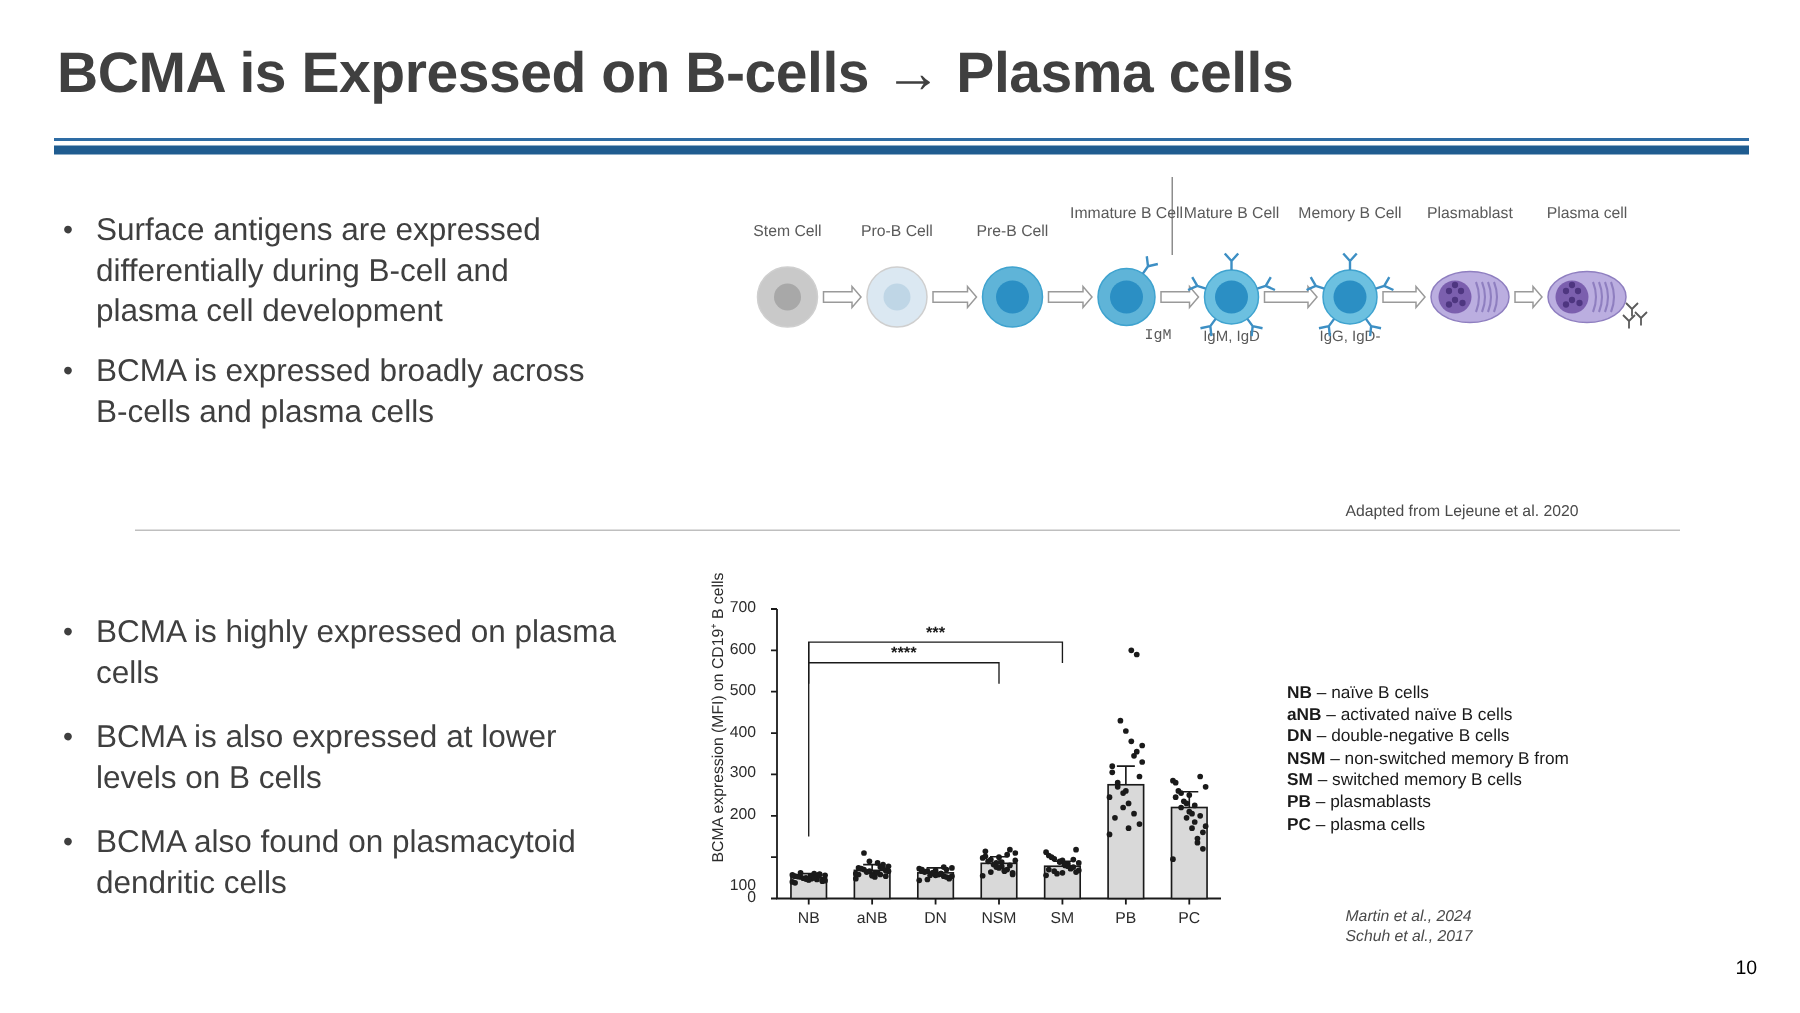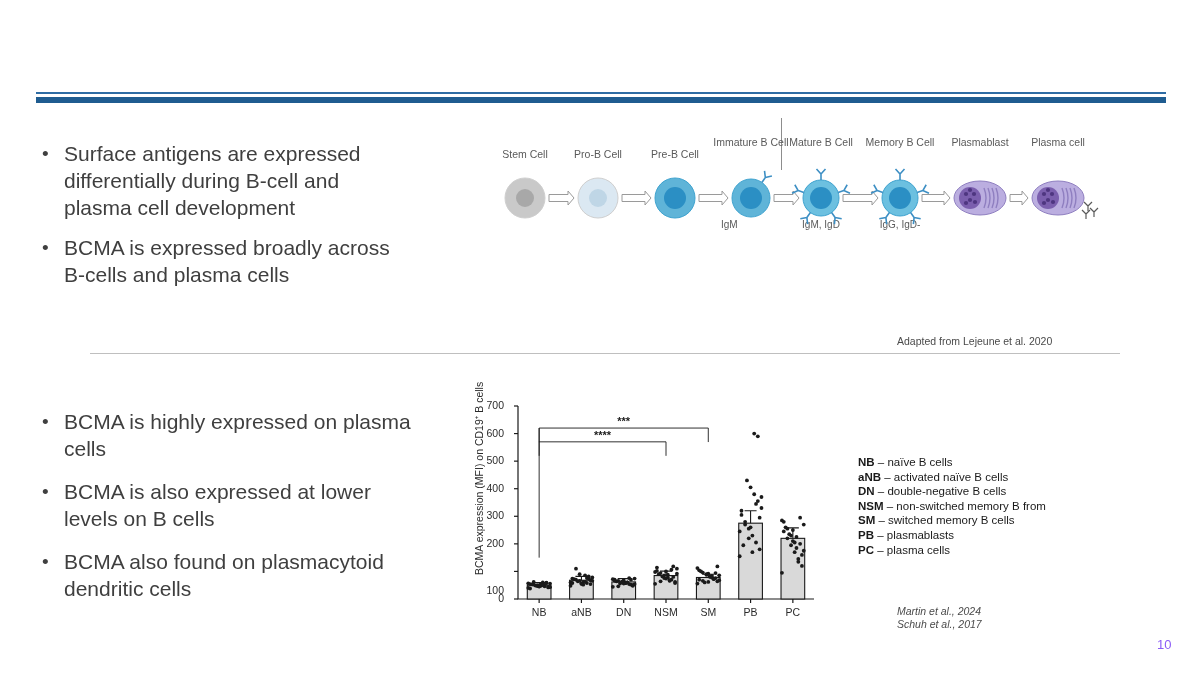--- a/index.html
+++ b/index.html
@@ -66,27 +66,28 @@
 
   
   .legend{position:absolute;left:858px;top:455px;font-size:11.5px;color:#1a1a1a;line-height:14.6px;}
   .legend b{font-weight:bold;}
 
   
   .adapted{
     position:absolute;left:897px;top:335px;font-size:10.5px;color:#4a4a4a;
   }
   .cites{position:absolute;left:897px;top:605px;font-size:10.5px;font-style:italic;color:#4a4a4a;line-height:13px;}
-  .pagenum{position:absolute;left:1157px;top:637px;font-size:13px;color:#8b5cf6;}
+  .pagenum{position:absolute;left:1157px;top:637px;font-size:13px;color:#000000;}
 </style>
 </head>
 <body>
 
 <div class="slide">
 
+  <div class="title">BCMA is Expressed on B-cells → Plasma cells</div>
   <div class="title-rule-thin"></div>
   <div class="title-rule-thick"></div>
 
   <div class="bullets top" id="bullets-top">
       <div class="bullet">
         <div class="dot">•</div>
         <div class="btxt">Surface antigens are expressed differentially during B-cell and plasma cell development</div>
       </div>
       <div class="bullet">
         <div class="dot">•</div>
@@ -115,21 +116,21 @@
       </div>
       <div class="cell-col" style="left: 84px; width: 88px; top: 30px;">
         <div class="cell-label">Pro-B Cell</div>
       </div>
       <div class="cell-col" style="left: 161px; width: 88px; top: 30px;">
         <div class="cell-label">Pre-B Cell</div>
       </div>
       <div class="cell-col" style="left: 237px; width: 88px; top: 18px;">
         <div class="cell-label">Immature B Cell</div>
       </div>
-      <div class="ig-label" style="left: 251px; width: 60px; text-align: left; top: 101px;">IgM</div>
+      <div class="ig-label" style="left: 251px; width: 60px; text-align: right; top: 101px; font-family: Liberation Mono, monospace;">IgM</div>
       <div class="cell-col" style="left: 307px; width: 88px; top: 18px;">
         <div class="cell-label">Mature B Cell</div>
       </div>
       <div class="ig-label" style="left: 321px; width: 60px; text-align: center; top: 101px;">IgM, IgD</div>
       <div class="cell-col" style="left: 386px; width: 88px; top: 18px;">
         <div class="cell-label">Memory B Cell</div>
       </div>
       <div class="ig-label" style="left: 400px; width: 60px; text-align: center; top: 101px;">IgG, IgD-</div>
       <div class="cell-col" style="left: 466px; width: 88px; top: 18px;">
         <div class="cell-label">Plasmablast</div>

